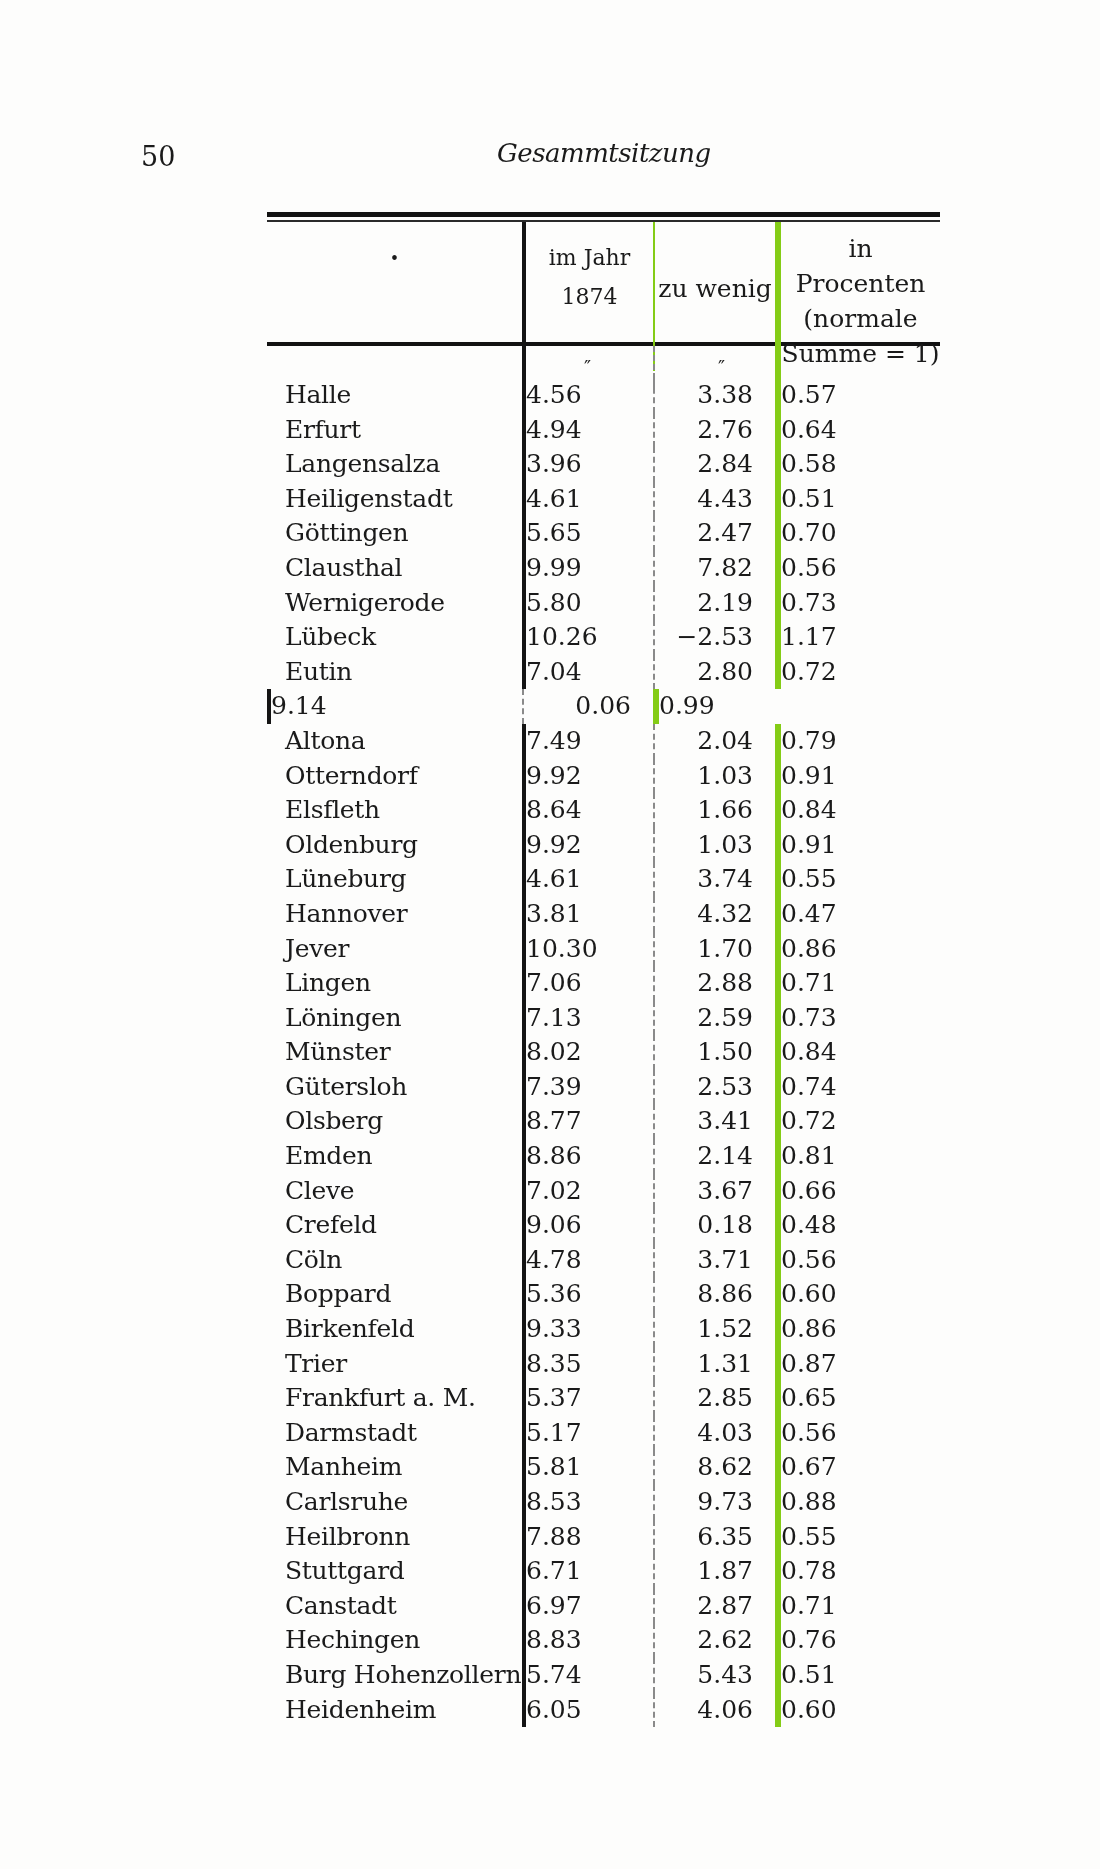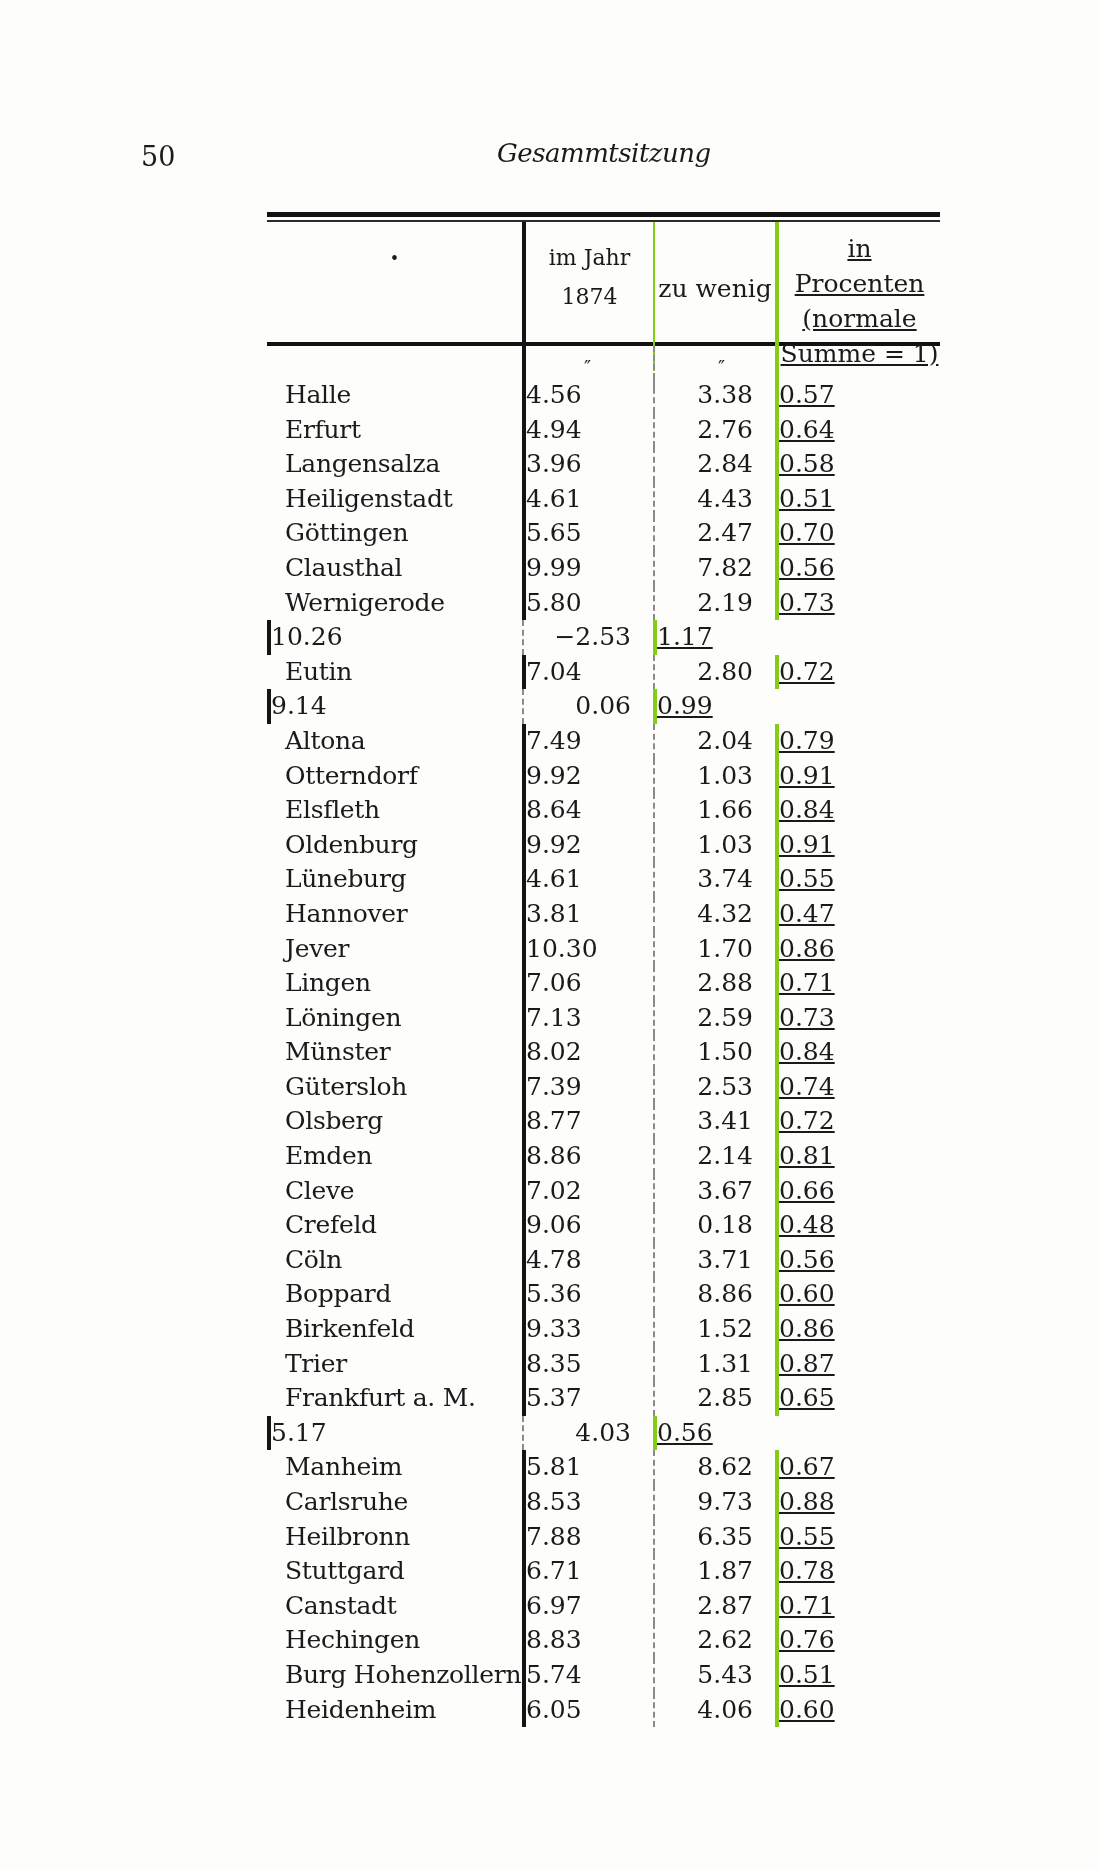--- a/index.html
+++ b/index.html
@@ -31,21 +31,21 @@
   }
   .thead{
     height:120px;
     border-bottom:4px solid #121212;
   }
   .hc,.uc,.dc{box-sizing:border-box;overflow:visible;}
   
   .c2{border-left:4px solid #141414;}
   .c3-solid{border-left:2px solid #84cc16;}
   .c3-dash{border-left:2px dashed #8a8a8a;}
-  .c4{border-left:4px solid #84cc16;text-decoration:underline;}
+  .c4{border-left:6px solid #84cc16;}
   
   .hc.h1{text-align:center;padding-top:27px;}
   .dot{font-size:16px;line-height:16px;}
   .hc.h2{text-align:center;font-size:22px;line-height:39px;padding-top:16px;}
   .hc.h3{text-align:center;font-size:25px;padding-top:52px;}
   .hc.h4{text-align:center;font-size:25px;line-height:35px;padding-top:9px;}
   
   .unitrow{height:32px;}
   .uc{font-size:19px;line-height:42px;text-align:right;color:#222;}
   .uc.u2{padding-right:62px;}
@@ -140,20 +140,21 @@
   </div>
 
   <div class="grid-row row">
     <div class="dc name">Wernigerode</div>
     <div class="dc v1 c2">5.80</div>
     <div class="dc v2 c3-dash">2.19</div>
     <div class="dc v3 c4">0.73</div>
   </div>
 
   <div class="grid-row row">
+    <div class="dc name">Lübeck</div>
     <div class="dc v1 c2">10.26</div>
     <div class="dc v2 c3-dash">−2.53</div>
     <div class="dc v3 c4">1.17</div>
   </div>
 
   <div class="grid-row row">
     <div class="dc name">Eutin</div>
     <div class="dc v1 c2">7.04</div>
     <div class="dc v2 c3-dash">2.80</div>
     <div class="dc v3 c4">0.72</div>
@@ -299,20 +300,21 @@
   </div>
 
   <div class="grid-row row">
     <div class="dc name">Frankfurt a. M.</div>
     <div class="dc v1 c2">5.37</div>
     <div class="dc v2 c3-dash">2.85</div>
     <div class="dc v3 c4">0.65</div>
   </div>
 
   <div class="grid-row row">
+    <div class="dc name">Darmstadt</div>
     <div class="dc v1 c2">5.17</div>
     <div class="dc v2 c3-dash">4.03</div>
     <div class="dc v3 c4">0.56</div>
   </div>
 
   <div class="grid-row row">
     <div class="dc name">Manheim</div>
     <div class="dc v1 c2">5.81</div>
     <div class="dc v2 c3-dash">8.62</div>
     <div class="dc v3 c4">0.67</div>

